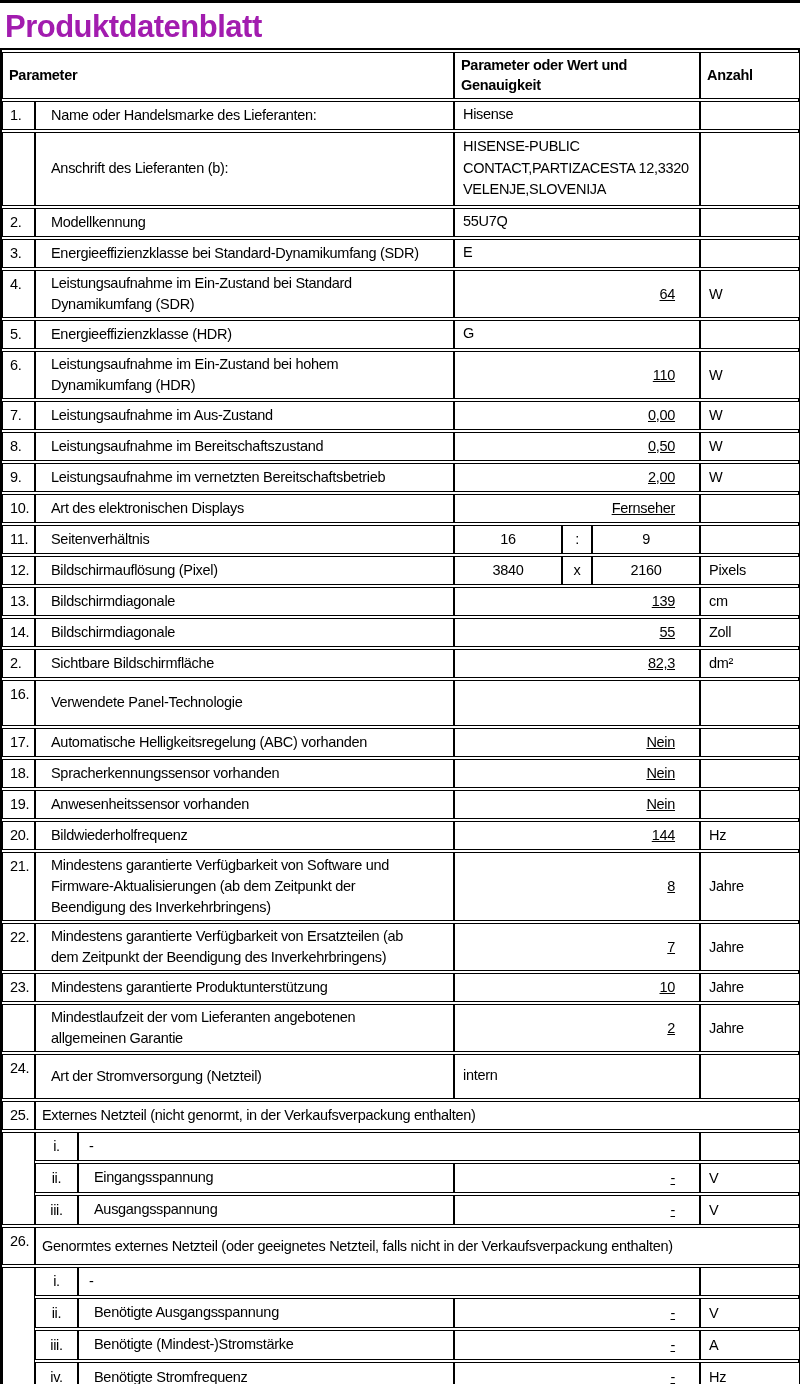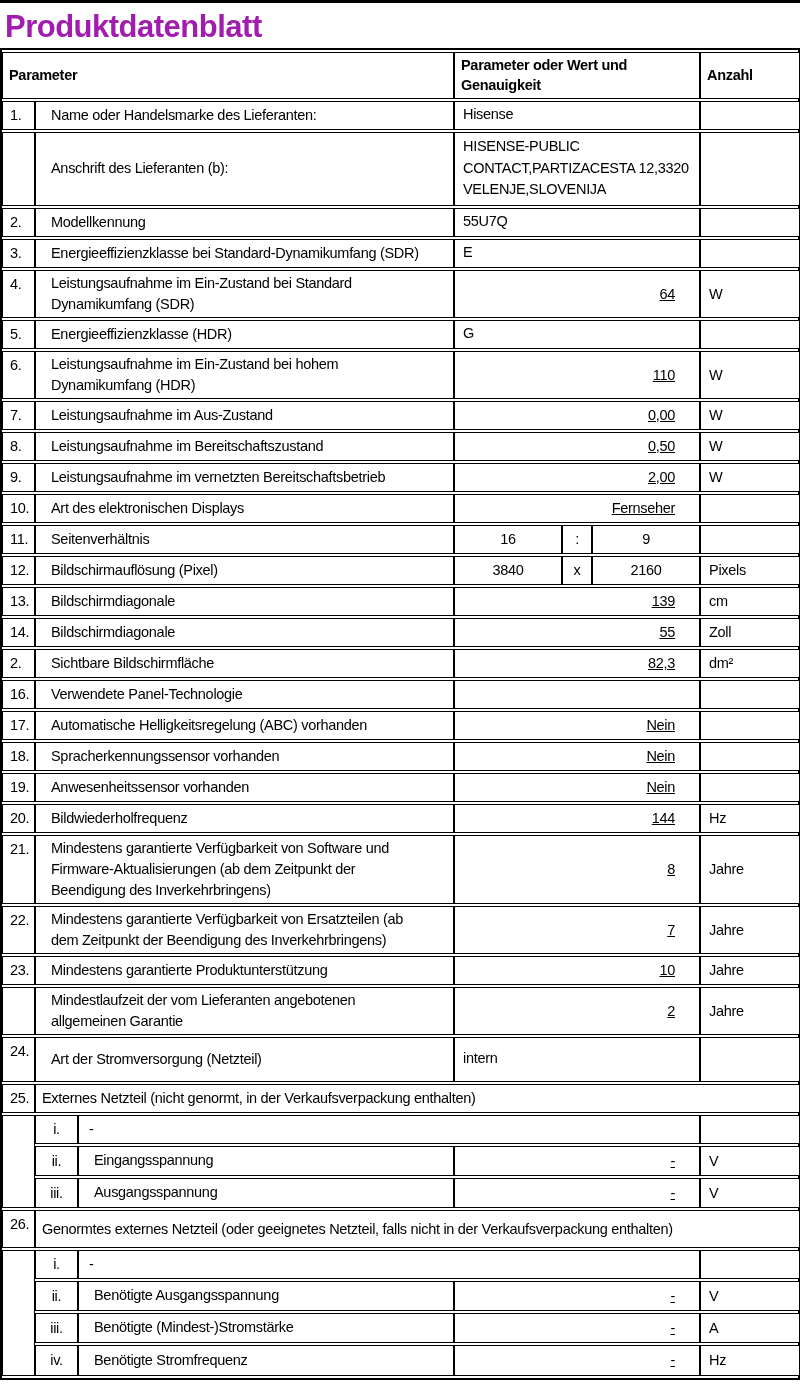--- a/index.html
+++ b/index.html
@@ -187,21 +187,21 @@
             <td colspan="2" class="label">Bildschirmdiagonale</td>
             <td colspan="3" class="val-r">55</td>
             <td class="unit">Zoll</td>
           </tr>
           <tr style="height: 29px;">
             <td class="num">2.</td>
             <td colspan="2" class="label">Sichtbare Bildschirmfläche</td>
             <td colspan="3" class="val-r">82,3</td>
             <td class="unit">dm²</td>
           </tr>
-          <tr style="height: 29px;">
+          <tr style="height: 46px;">
             <td class="num">16.</td>
             <td colspan="2" class="label">Verwendete Panel-Technologie</td>
             <td colspan="3" class="val-l"></td>
             <td class="unit"></td>
           </tr>
           <tr style="height: 29px;">
             <td class="num">17.</td>
             <td colspan="2" class="label">Automatische Helligkeitsregelung (ABC) vorhanden</td>
             <td colspan="3" class="val-r">Nein</td>
             <td class="unit"></td>

